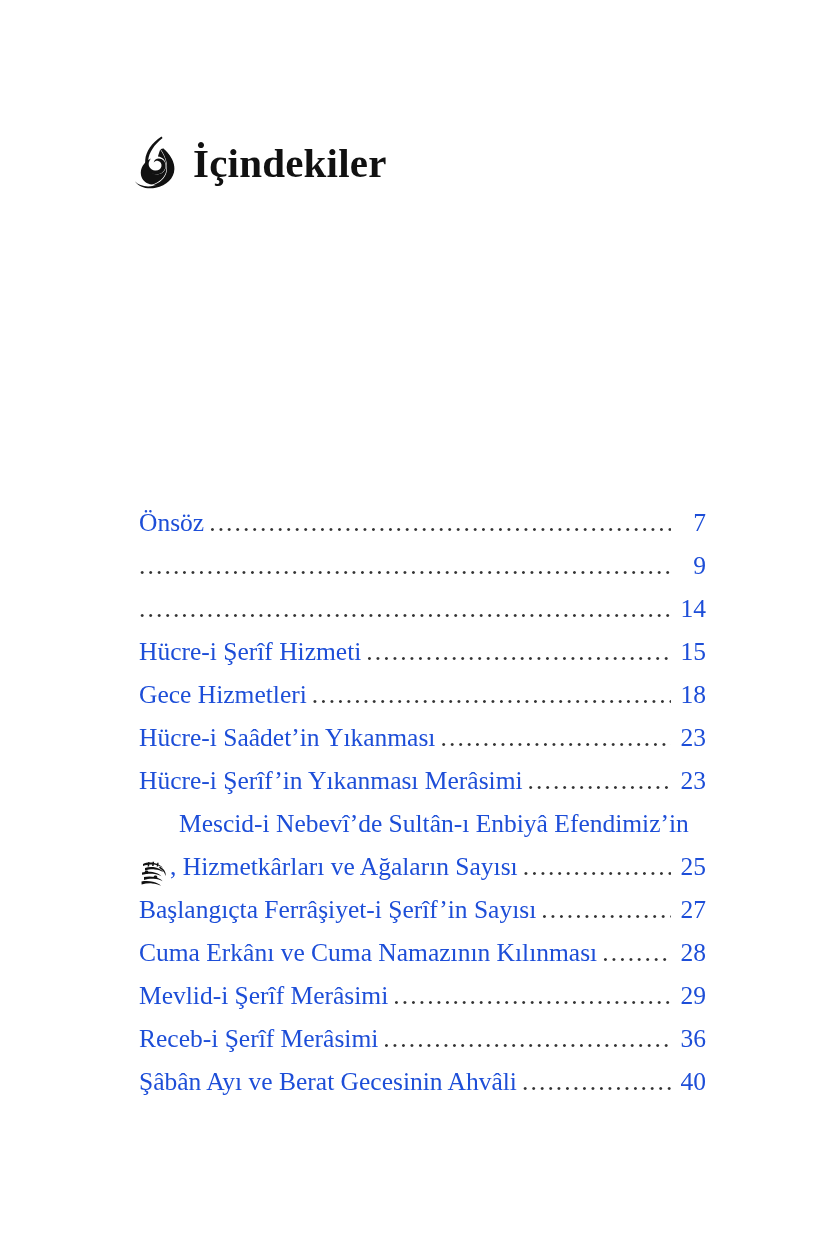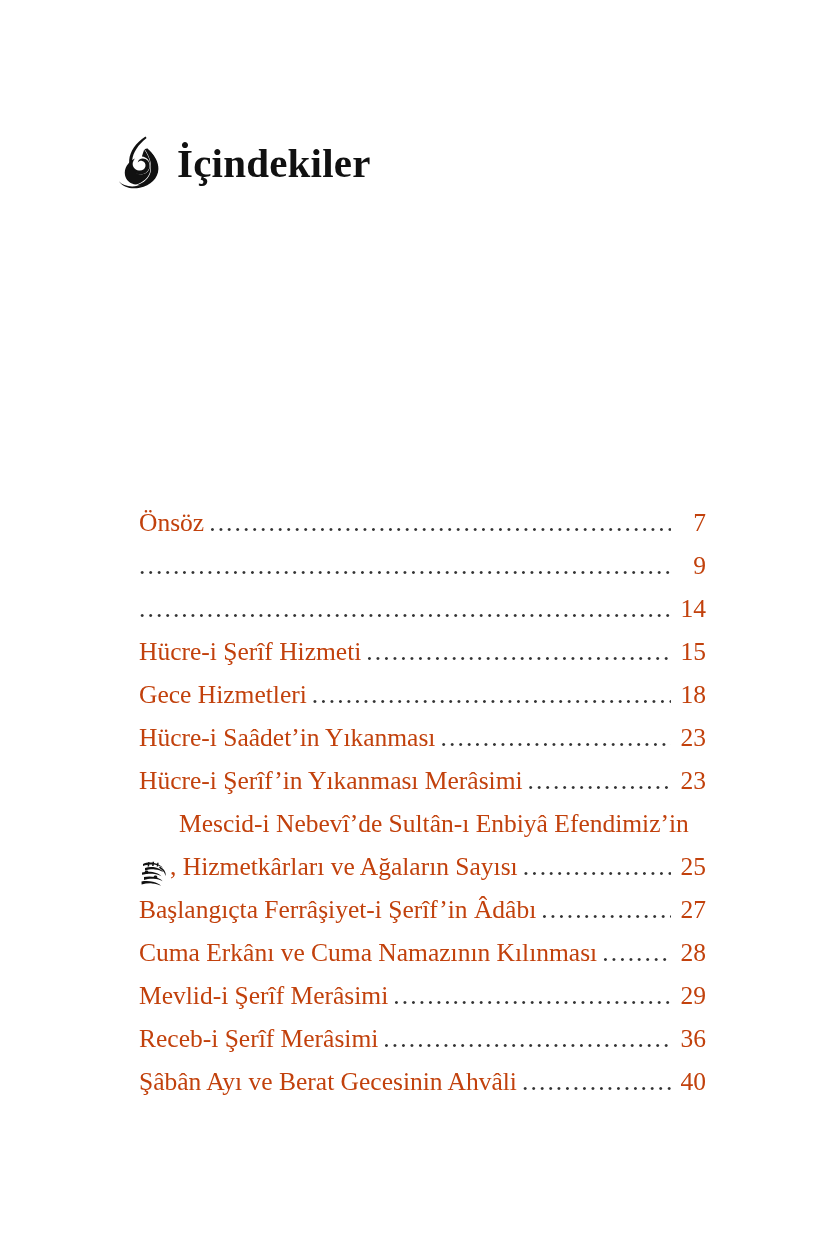--- a/index.html
+++ b/index.html
@@ -20,21 +20,21 @@
     position: absolute;
     inset: 0;
     width: 827px;
     height: 1260px;
     background: #ffffff;
   }
 
   
   .heading {
     position: absolute;
-    left: 117px;
+    left: 133px;
     top: 128px;
     display: flex;
     align-items: center;
     gap: 14px;
     height: 72px;
   }
 
   .ornament {
     width: 46px;
     height: 60px;
@@ -61,21 +61,21 @@
     top: 501px;
     width: 567px;
   }
 
   .toc-entry {
     display: flex;
     align-items: flex-end;
     font-size: 25.5px;
     line-height: 43px;
     height: 43px;
-    color: #c2410c;
+    color: #1d4ed8;
     white-space: nowrap;
   }
 
   
   .toc-entry.two-line {
     display: block;
     height: auto;
     white-space: normal;
   }
   .toc-entry.two-line .line-one {
@@ -212,21 +212,21 @@
             </g>
           </svg>
         </span>
         <span class="entry-label">, Hizmetkârları ve Ağaların Sayısı</span>
         <span class="leader"></span>
         <span class="entry-page">25</span>
       </span>
     </div>
 
     <div class="toc-entry">
-      <span class="entry-label">Başlangıçta Ferrâşiyet-i Şerîf’in Âdâbı</span>
+      <span class="entry-label">Başlangıçta Ferrâşiyet-i Şerîf’in Sayısı</span>
       <span class="leader"></span>
       <span class="entry-page">27</span>
     </div>
 
     <div class="toc-entry">
       <span class="entry-label">Cuma Erkânı ve Cuma Namazının Kılınması</span>
       <span class="leader"></span>
       <span class="entry-page">28</span>
     </div>
 

